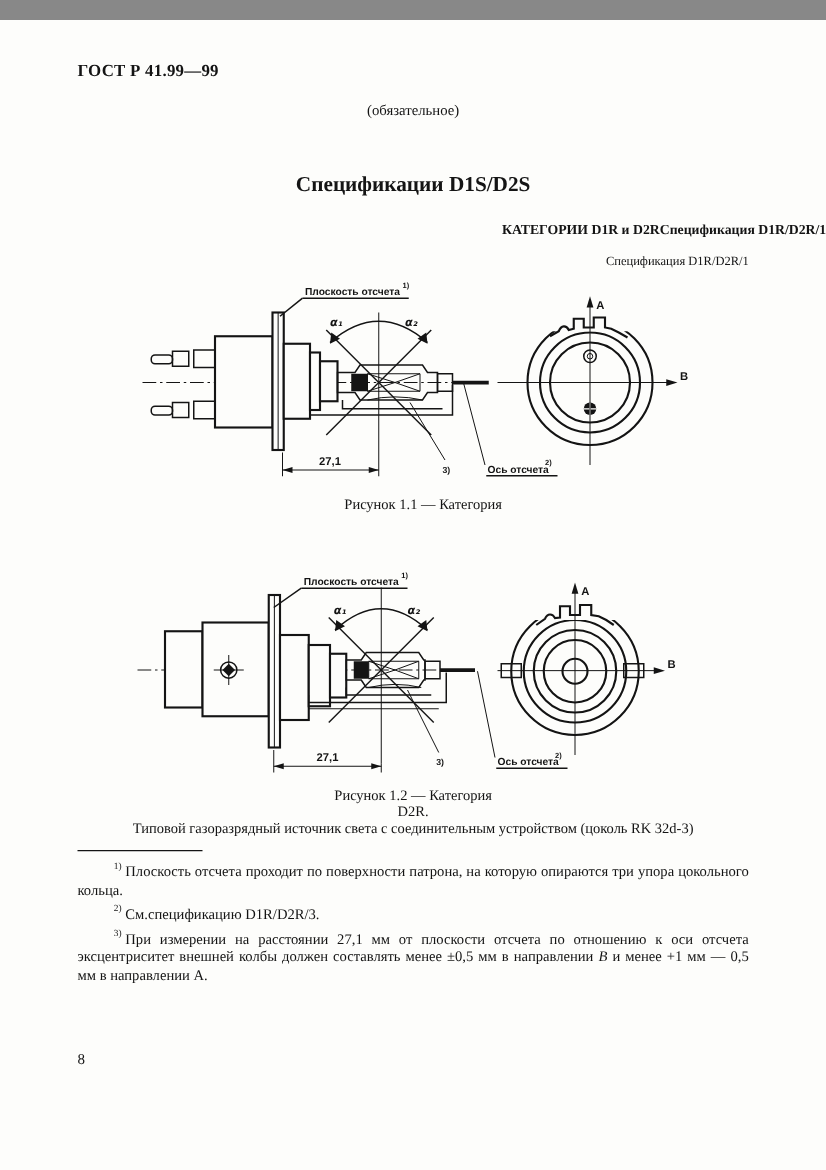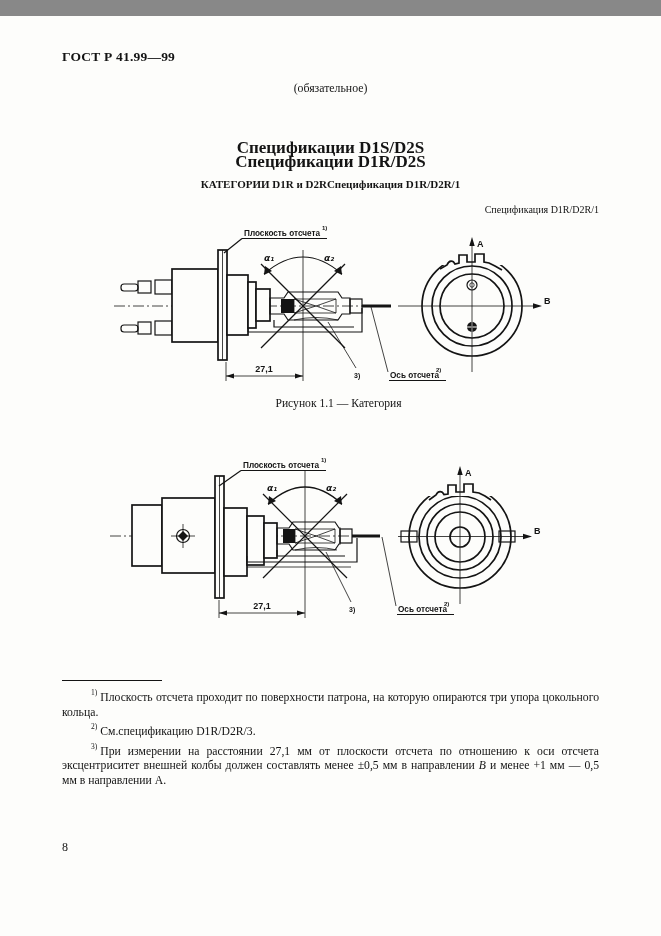--- a/index.html
+++ b/index.html
@@ -4,21 +4,21 @@
 <style>
   html,body{margin:0;padding:0;background:#888;}
   .page{
     position:relative;width:661px;height:936px;background:#fdfdfb;
     font-family:"Liberation Serif", serif;color:#141414;overflow:hidden;
     margin:16px auto;
   }
   .doc-header{position:absolute;left:62px;top:33px;font-weight:bold;font-size:13.5px;letter-spacing:.2px;}
   .appendix{position:absolute;left:0;right:0;top:66px;text-align:center;font-size:11.8px;line-height:13px;}
   .spec-titles{position:absolute;left:0;right:0;top:125px;text-align:center;font-weight:bold;font-size:17px;line-height:14px;}
-  .categories-line{position:absolute;left:0;right:0;top:162px;text-align:center;font-weight:bold;font-size:11px;}
+  .categories-line{position:absolute;left:0;right:0;top:162px;text-align:right;font-weight:bold;font-size:11px;}
   .spec-right{position:absolute;right:62px;top:188px;font-size:10px;}
   .fig-svg{position:absolute;}
   #fig1-svg{left:98px;top:204px;}
   #fig2-svg{left:95px;top:440px;}
   .fig1-caption{position:absolute;left:16px;right:0;top:381px;text-align:center;font-size:11.6px;}
   .fig2-caption{position:absolute;left:0;right:0;top:614px;text-align:center;font-size:11.6px;line-height:13px;}
   .footnote-block{position:absolute;left:62px;top:664px;width:537px;font-size:11.7px;line-height:14.6px;text-align:justify;}
   .fn-rule{width:100px;height:0;border-top:1.2px solid #141414;margin-bottom:5px;}
   .footnote-block p{margin:0;text-indent:29px;}
   .footnote-block sup{font-size:7.5px;vertical-align:6px;margin-right:3px;}
@@ -45,21 +45,20 @@
 <div class="page">
 
   <div class="doc-header">ГОСТ Р 41.99—99</div>
 
   <div class="appendix">
     <div>(обязательное)</div>
   </div>
 
   <div class="spec-titles">
     <div>Спецификации D1S/D2S</div>
-    <div>Спецификации D1R/D2S</div>
   </div>
 
   <div class="categories-line">КАТЕГОРИИ D1R и D2RСпецификация D1R/D2R/1</div>
 
   <div class="spec-right">Спецификация D1R/D2R/1</div>
 
   <svg id="fig1-svg" class="fig-svg" width="505" height="172" viewBox="0 0 505 172">
     <defs>
       <pattern id="xh1" width="4" height="4" patternUnits="userSpaceOnUse">
         <path d="M0,0 L4,4 M4,0 L0,4" stroke="#141414" stroke-width="0.7"></path>
@@ -266,20 +265,25 @@
         <line x1="365" y1="13" x2="365" y2="148" class="thin"></line>
         <polygon class="blk" points="365,10 362.3,19 367.7,19"></polygon>
         <line x1="303" y1="80.5" x2="434" y2="80.5" class="thin"></line>
         <polygon class="blk" points="437,80.5 428,77.8 428,83.2"></polygon>
       </g>
       <text class="dax" x="370" y="20">A</text>
       <text class="dax" x="439" y="78">B</text>
     </g>
   </svg>
 
+  <div class="fig2-caption">
+    <div>Рисунок 1.2 — Категория</div>
+    <div>D2R.</div>
+    <div>Типовой газоразрядный источник света с соединительным устройством (цоколь RK 32d-3)</div>
+  </div>
 
   <div class="footnote-block">
     <div class="fn-rule"></div>
     <p><sup>1)</sup><span>Плоскость отсчета проходит по поверхности патрона, на которую опираются три упора цокольного кольца.</span></p>
     <p><sup>2)</sup><span>См.спецификацию D1R/D2R/3.</span></p>
     <p><sup>3)</sup><span>При измерении на расстоянии 27,1 мм от плоскости отсчета по отношению к оси отсчета эксцентриситет внешней колбы должен составлять менее ±0,5 мм в направлении </span><span class="it">B</span><span> и менее +1 мм — 0,5 мм в направлении А.</span></p>
   </div>
 
   <div class="page-number">8</div>
 

